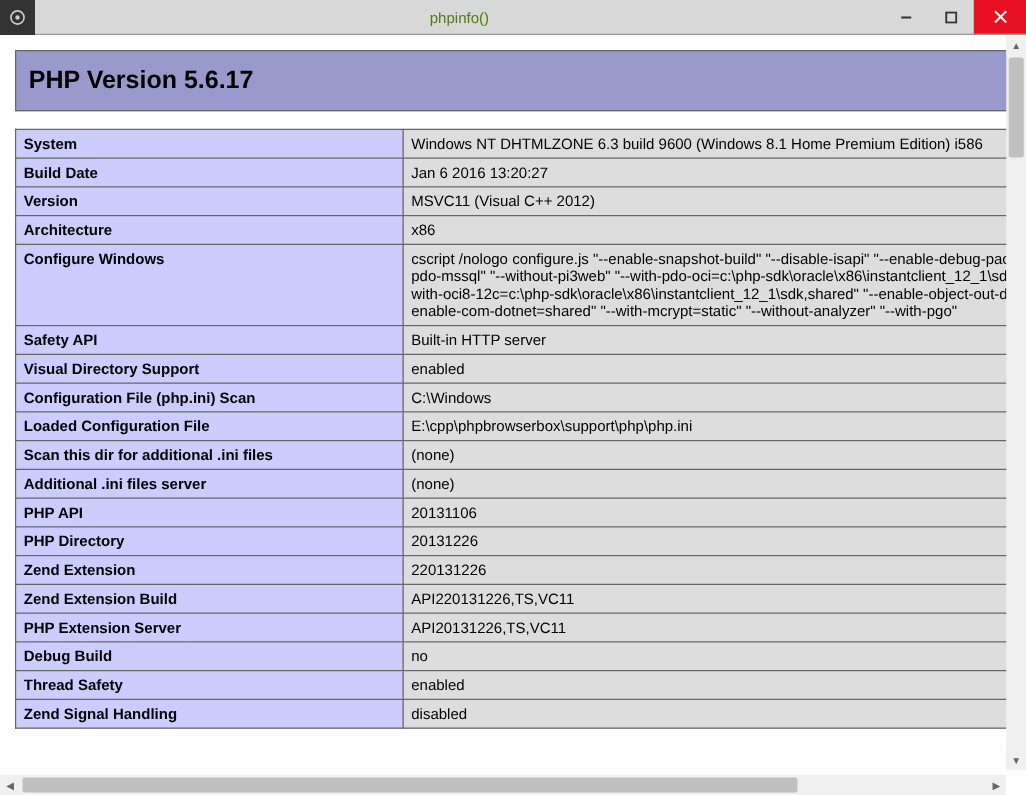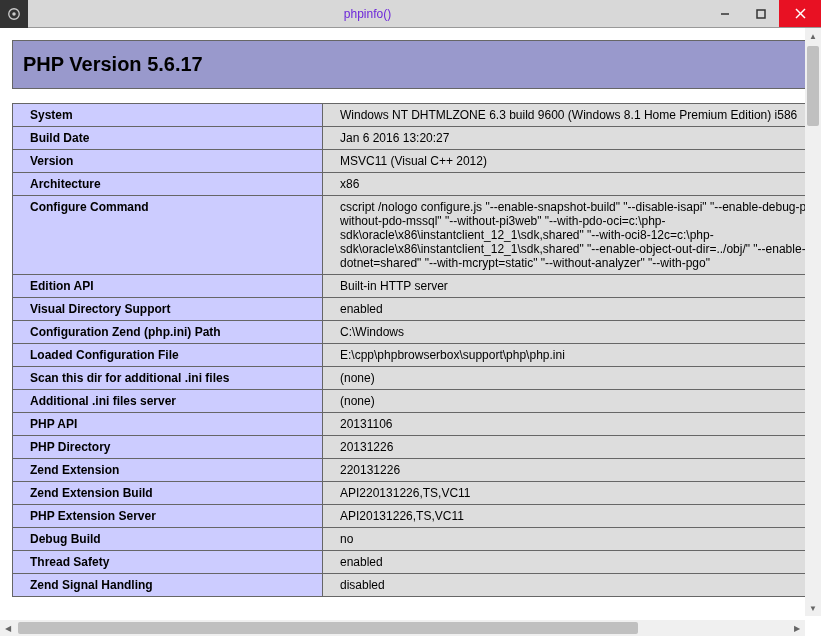--- a/index.html
+++ b/index.html
@@ -21,21 +21,21 @@
       height: 28px;
       background: #333;
       display: flex;
       align-items: center;
       justify-content: center;
     }
     .titlebar-icon svg { width: 14px; height: 14px; }
     .titlebar-title {
       flex: 1;
       text-align: center;
-      color: #6d28d9;
+      color: #4d7c0f;
       font-size: 12px;
     }
     .titlebar-controls {
       display: flex;
       height: 100%;
     }
     .titlebar-btn {
       width: 36px;
       height: 100%;
       display: flex;
@@ -65,21 +65,21 @@
       font-weight: bold;
       color: #000;
     }
     table.php-info {
       width: 100%;
       border-collapse: collapse;
       border: 1px solid #666;
     }
     table.php-info td {
       border: 1px solid #666;
-      padding: 4px 17px;
+      padding: 4px 6px;
       font-size: 12px;
       vertical-align: top;
     }
     table.php-info td.label {
       background: #ccccff;
       font-weight: bold;
       width: 310px;
       color: #000;
     }
     table.php-info td.value {
@@ -186,33 +186,33 @@
           </tr>
           <tr>
             <td class="label">Version</td>
             <td class="value">MSVC11 (Visual C++ 2012)</td>
           </tr>
           <tr>
             <td class="label">Architecture</td>
             <td class="value">x86</td>
           </tr>
           <tr>
-            <td class="label">Configure Command</td>
+            <td class="label">Configure Windows</td>
             <td class="value">cscript /nologo configure.js "--enable-snapshot-build" "--disable-isapi" "--enable-debug-pack" "--without-pdo-mssql" "--without-pi3web" "--with-pdo-oci=c:\php-sdk\oracle\x86\instantclient_12_1\sdk,shared" "--with-oci8-12c=c:\php-sdk\oracle\x86\instantclient_12_1\sdk,shared" "--enable-object-out-dir=../obj/" "--enable-com-dotnet=shared" "--with-mcrypt=static" "--without-analyzer" "--with-pgo"</td>
           </tr>
           <tr>
-            <td class="label">Edition API</td>
+            <td class="label">Safety API</td>
             <td class="value">Built-in HTTP server</td>
           </tr>
           <tr>
             <td class="label">Visual Directory Support</td>
             <td class="value">enabled</td>
           </tr>
           <tr>
-            <td class="label">Configuration Zend (php.ini) Path</td>
+            <td class="label">Configuration File (php.ini) Scan</td>
             <td class="value">C:\Windows</td>
           </tr>
           <tr>
             <td class="label">Loaded Configuration File</td>
             <td class="value">E:\cpp\phpbrowserbox\support\php\php.ini</td>
           </tr>
           <tr>
             <td class="label">Scan this dir for additional .ini files</td>
             <td class="value">(none)</td>
           </tr>

